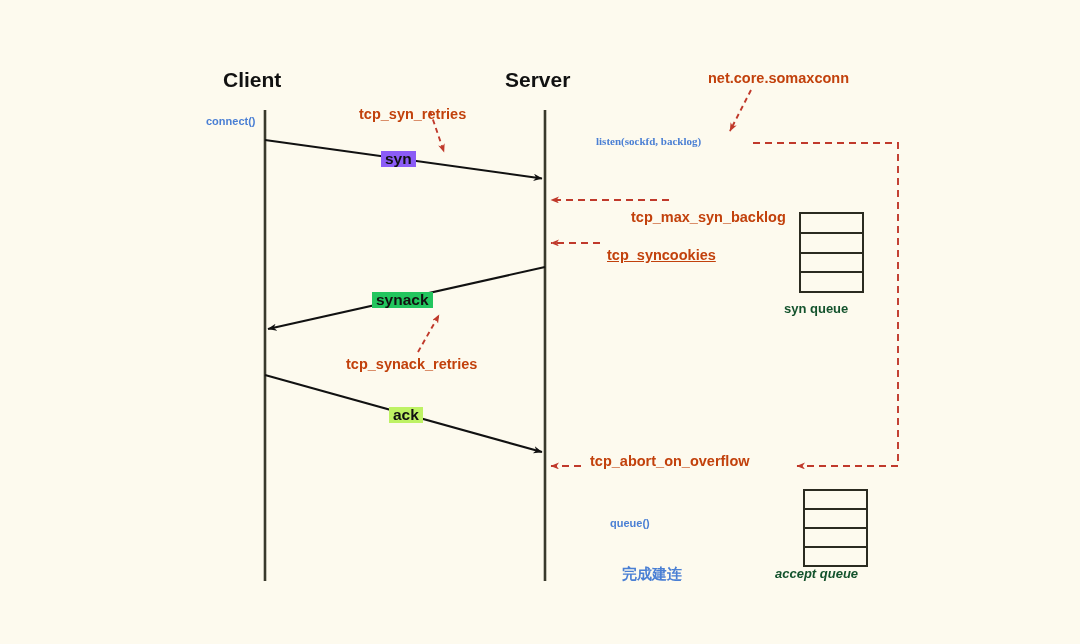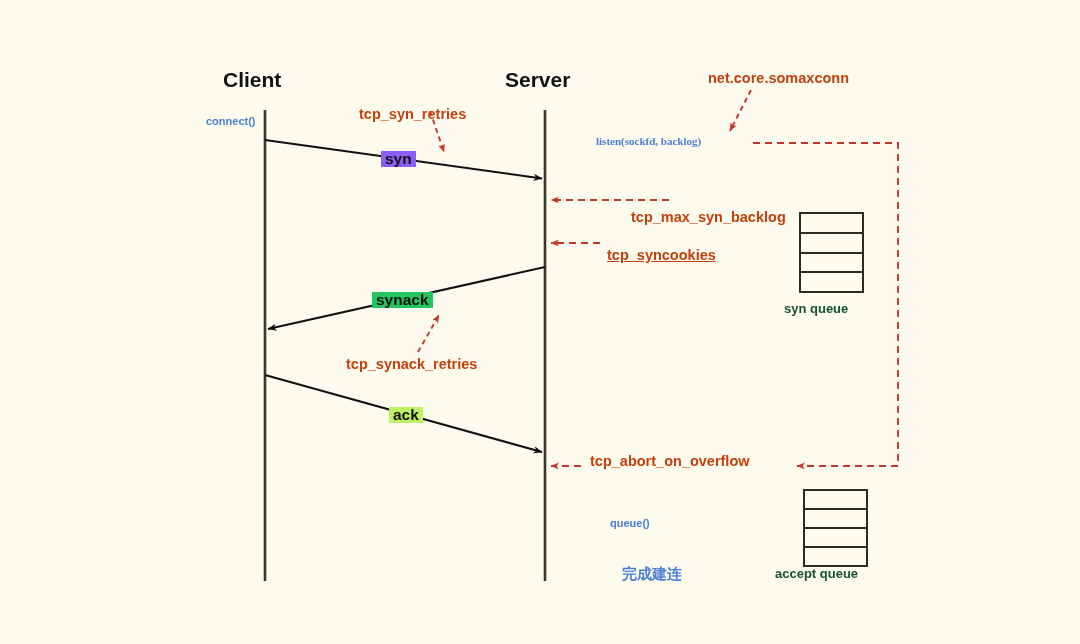--- a/index.html
+++ b/index.html
@@ -142,15 +142,15 @@
   <div class="lbl param-label" style="left:589px; top:210px;margin-left:24px;">tcp_max_syn_backlog</div>
 
   <div class="lbl param-label" style="left:589px; top:248px;text-decoration:underline;">tcp_syncookies</div>
 
   <div class="lbl param-label" style="left:328px; top:357px;text-align:center;">tcp_synack_retries</div>
 
   <div class="lbl param-label" style="left:572px; top:454px;">tcp_abort_on_overflow</div>
 
   <div class="lbl queue-caption" style="left:766px; top:302px;">syn queue</div>
 
-  <div class="lbl queue-caption" style="left:757px; top:567px;">accept queue</div>
+  <div class="lbl queue-caption" style="left:757px; top:567px;font-style:italic;">accept queue</div>
 
 </div>
 
 </body></html>

